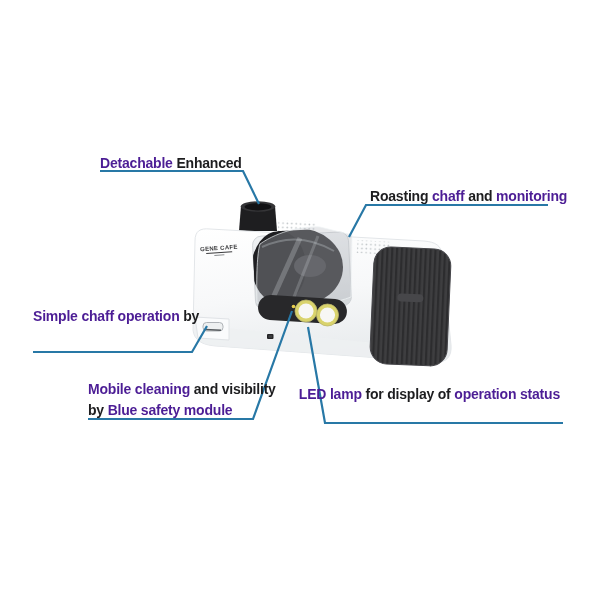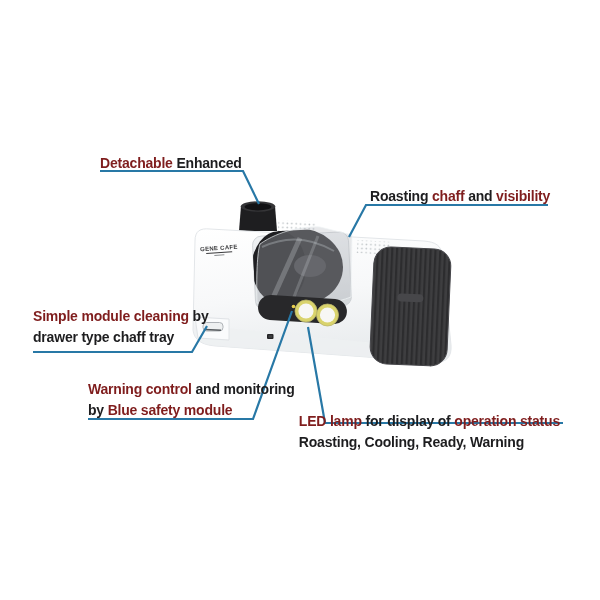--- a/index.html
+++ b/index.html
@@ -5,22 +5,22 @@
   html,body{margin:0;padding:0;background:#ffffff;}
   .stage{
     position:relative;width:600px;height:600px;background:#ffffff;overflow:hidden;
     font-family:"Liberation Sans",sans-serif;
   }
   .stage svg{position:absolute;left:0;top:0;}
   .ann{
     position:absolute;font-size:14px;font-weight:700;letter-spacing:-0.2px;
     line-height:20.5px;color:#1d1d1f;white-space:nowrap;
   }
-  .ann .ac{color:#7f1d1d;}
-  .ann.right{text-align:left;margin-top:27px;}
+  .ann .ac{color:#4c1d95;}
+  .ann.right{text-align:center;}
 </style>
 </head>
 <body>
 
 <div class="stage">
 
   <svg width="600" height="600" viewBox="0 0 600 600">
     <defs>
       <linearGradient id="bodyGrad" x1="0" y1="0" x2="0.25" y2="1">
         <stop offset="0" stop-color="#ffffff"></stop>
@@ -114,31 +114,29 @@
       <polyline points="88,419 253,419 292,311"></polyline>
       <polyline points="563,423 325,423 308,327"></polyline>
     </g>
   </svg>
 
   <div class="ann" style="left:100px;top:153px">
     <span class="ac">Detachable</span><span> Enhanced</span>
   </div>
 
   <div class="ann" style="left:370px;top:186px">
-    <span>Roasting </span><span class="ac">chaff</span><span> and </span><span class="ac">visibility</span>
+    <span>Roasting </span><span class="ac">chaff</span><span> and </span><span class="ac">monitoring</span>
   </div>
 
   <div class="ann" style="left:33px;top:306px">
-    <div><span class="ac">Simple module cleaning</span><span> by</span></div>
-    <div><span>drawer type chaff tray</span></div>
+    <div><span class="ac">Simple chaff operation</span><span> by</span></div>
   </div>
 
   <div class="ann" style="left:88px;top:379px">
-    <div><span class="ac">Warning control</span><span> and monitoring</span></div>
+    <div><span class="ac">Mobile cleaning</span><span> and visibility</span></div>
     <div><span>by </span><span class="ac">Blue safety module</span></div>
   </div>
 
   <div class="ann right" style="right:40px;top:384px">
     <div><span class="ac">LED lamp</span><span> for display of </span><span class="ac">operation status</span></div>
-    <div><span>Roasting, Cooling, Ready, Warning</span></div>
   </div>
 
 </div>
 
 </body></html>

